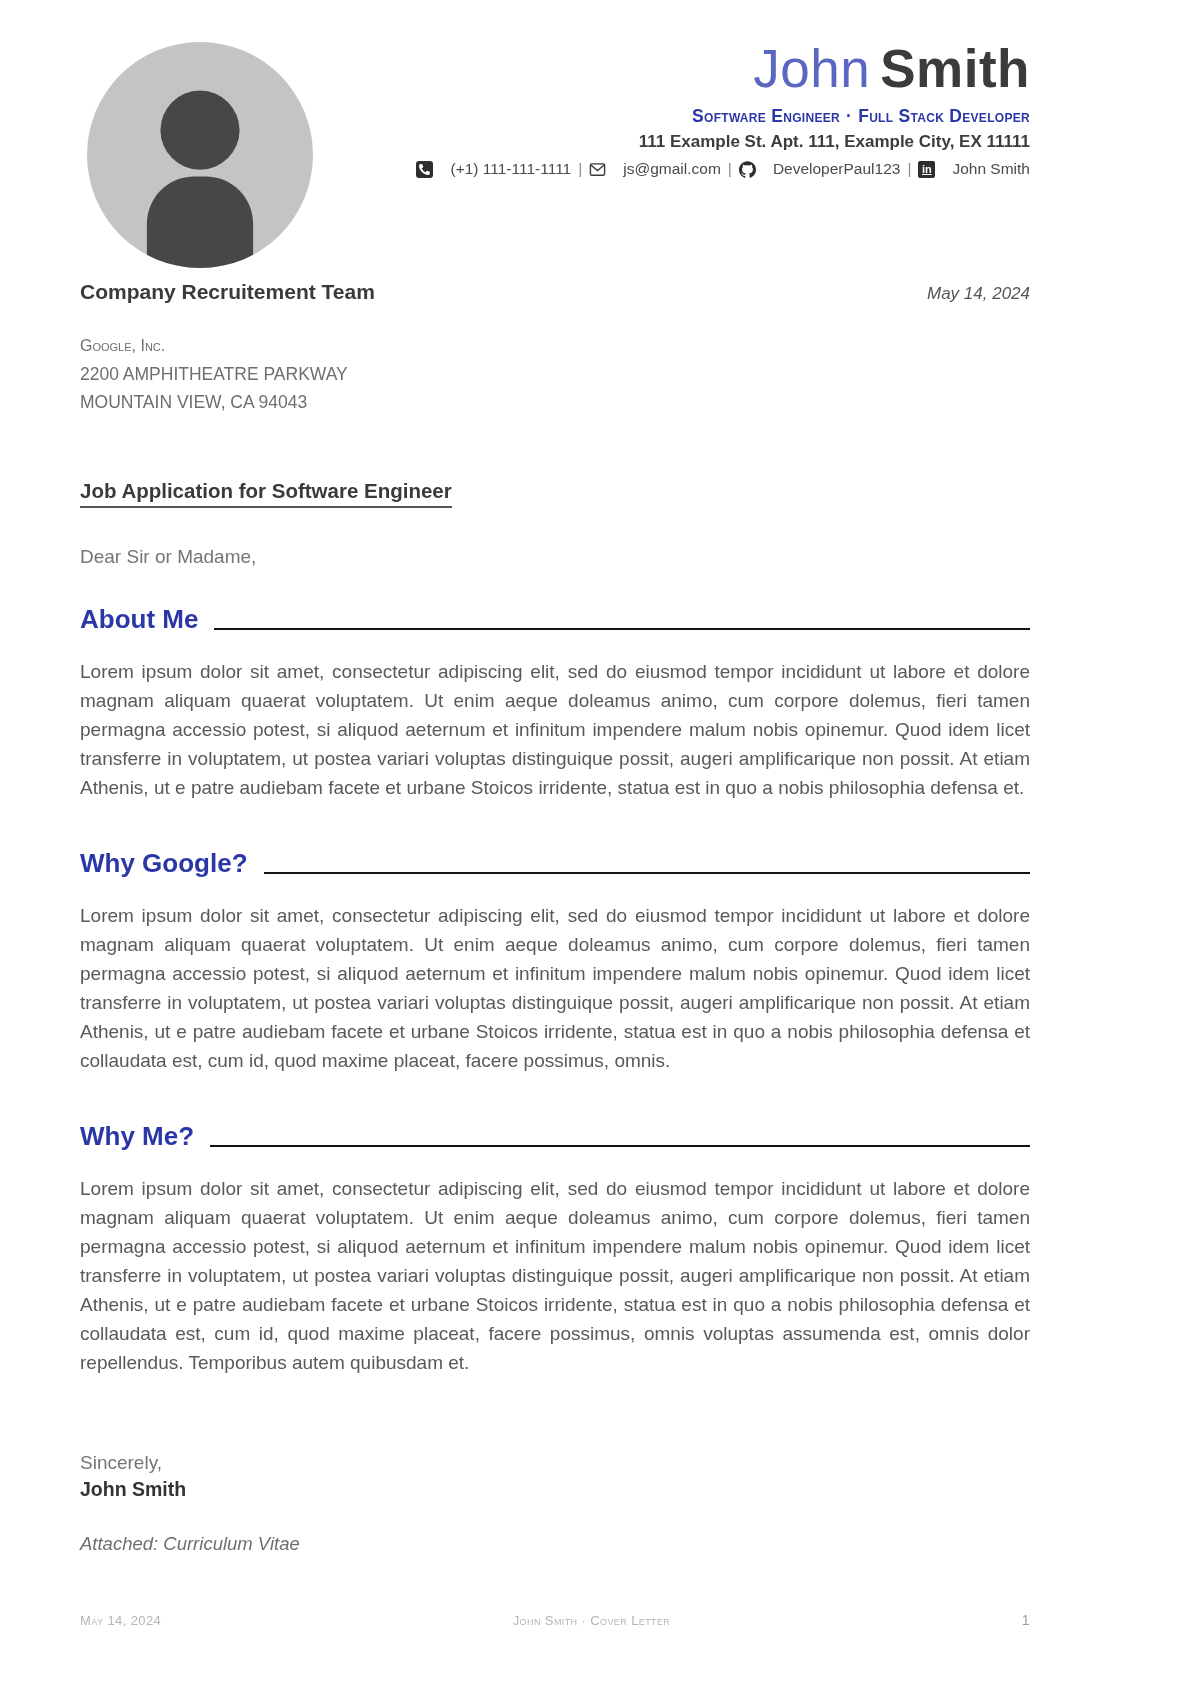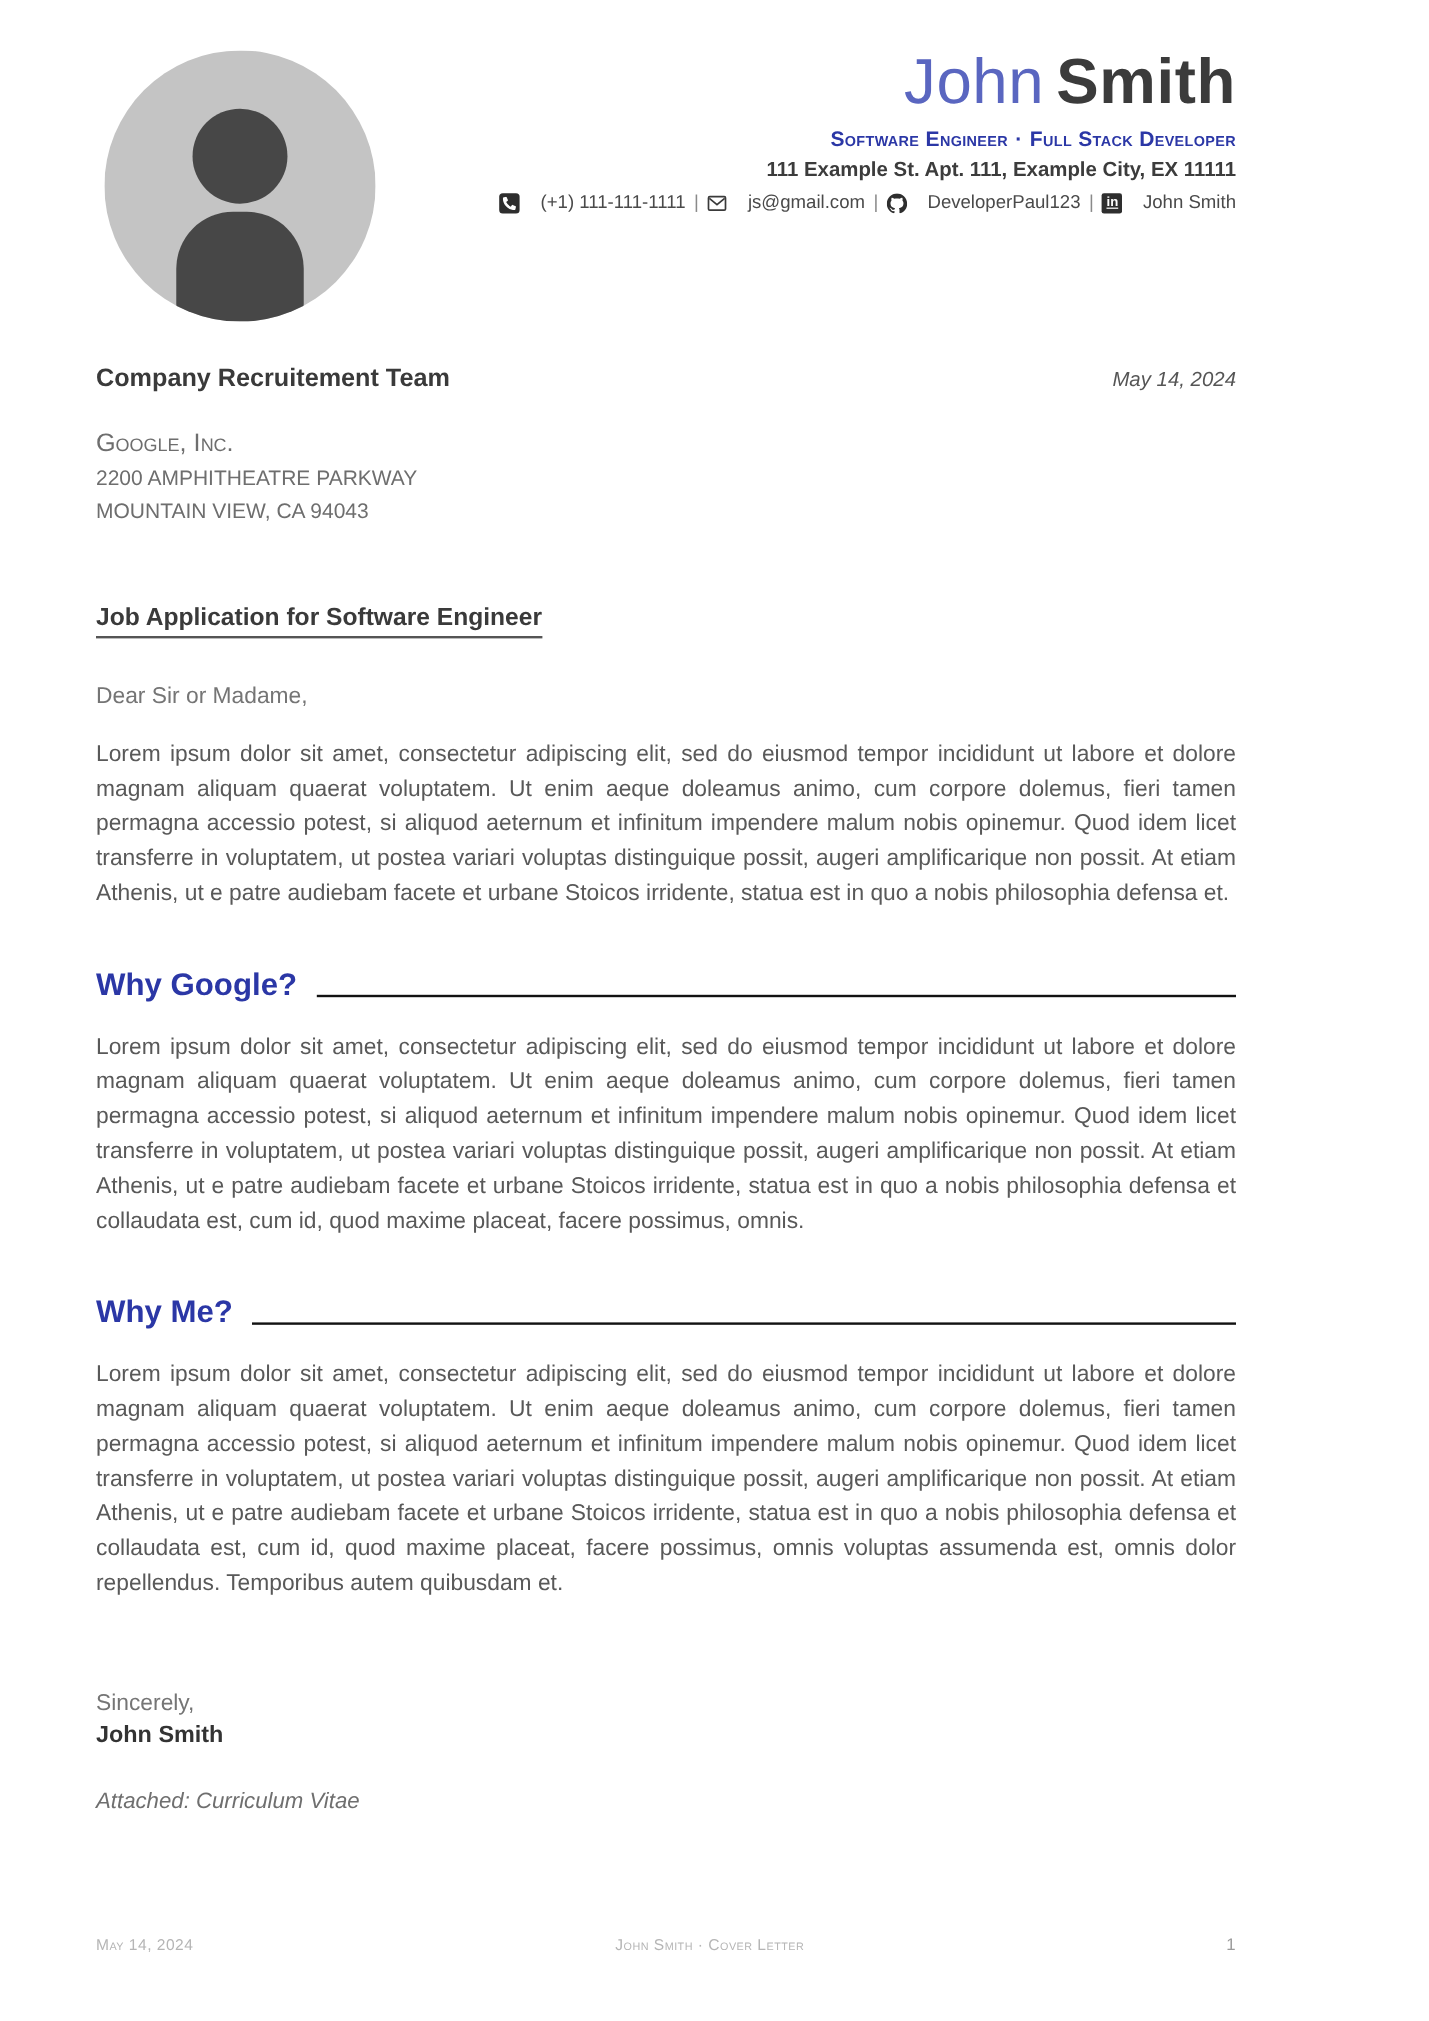--- a/index.html
+++ b/index.html
@@ -36,28 +36,28 @@
     display:inline-flex; align-items:center; justify-content:center; flex:0 0 auto;
   }
   .icon-box svg { width:11px; height:11px; }
   .icon-plain { display:inline-flex; align-items:center; justify-content:center; flex:0 0 auto; }
   .linkedin-box {
     width:17px; height:17px; background:#2e2e2e; border-radius:2px;
     color:#fff; font-size:11px; font-weight:700;
     display:inline-flex; align-items:center; justify-content:center; flex:0 0 auto;text-decoration:underline;
   }
   
-  .content { position:absolute; left:80px; top:280px; width:950px; }
+  .content { position:absolute; left:80px; top:256px; width:950px; }
   .recipient-row {
     margin-top:24px; display:flex; justify-content:space-between; align-items:baseline;
   }
   .recipient-title { font-size:21px; font-weight:700; color:#3a3a3a; }
   .letter-date { font-size:17px; font-style:italic; color:#555555; }
   .company-block { margin-top:28px; font-size:17.5px; color:#6e6e6e; line-height:28px; }
-  .company-name { font-variant:small-caps; font-size:21px; }
+  .company-name { font-variant:small-caps; font-size:16px; }
   .subject-line { margin-top:63px; }
   .subject-line span {
     display:inline-block; font-size:20.5px; font-weight:700; color:#3a3a3a;
     padding-bottom:3px; border-bottom:2px solid #555555;
   }
   .greeting { margin-top:38px; font-size:19px; color:#757575; }
   .section-heading {
     display:flex; align-items:flex-end; margin-top:36px;
   }
   .section-heading .label {
@@ -159,20 +159,24 @@
       <div>2200 AMPHITHEATRE PARKWAY</div>
       <div>MOUNTAIN VIEW, CA 94043</div>
     </div>
 
     <div class="subject-line">
       <span>Job Application for Software Engineer</span>
     </div>
 
     <div class="greeting">Dear Sir or Madame,</div>
 
+    <div class="section-heading">
+      <span class="label">About Me</span>
+      <span class="rule"></span>
+    </div>
     <p class="body-par">Lorem ipsum dolor sit amet, consectetur adipiscing elit, sed do eiusmod tempor incididunt ut labore et dolore magnam aliquam quaerat voluptatem. Ut enim aeque doleamus animo, cum corpore dolemus, fieri tamen permagna accessio potest, si aliquod aeternum et infinitum impendere malum nobis opinemur. Quod idem licet transferre in voluptatem, ut postea variari voluptas distinguique possit, augeri amplificarique non possit. At etiam Athenis, ut e patre audiebam facete et urbane Stoicos irridente, statua est in quo a nobis philosophia defensa et.</p>
 
     <div class="section-heading later">
       <span class="label">Why Google?</span>
       <span class="rule"></span>
     </div>
     <p class="body-par">Lorem ipsum dolor sit amet, consectetur adipiscing elit, sed do eiusmod tempor incididunt ut labore et dolore magnam aliquam quaerat voluptatem. Ut enim aeque doleamus animo, cum corpore dolemus, fieri tamen permagna accessio potest, si aliquod aeternum et infinitum impendere malum nobis opinemur. Quod idem licet transferre in voluptatem, ut postea variari voluptas distinguique possit, augeri amplificarique non possit. At etiam Athenis, ut e patre audiebam facete et urbane Stoicos irridente, statua est in quo a nobis philosophia defensa et collaudata est, cum id, quod maxime placeat, facere possimus, omnis.</p>
 
     <div class="section-heading later">
       <span class="label">Why Me?</span>

